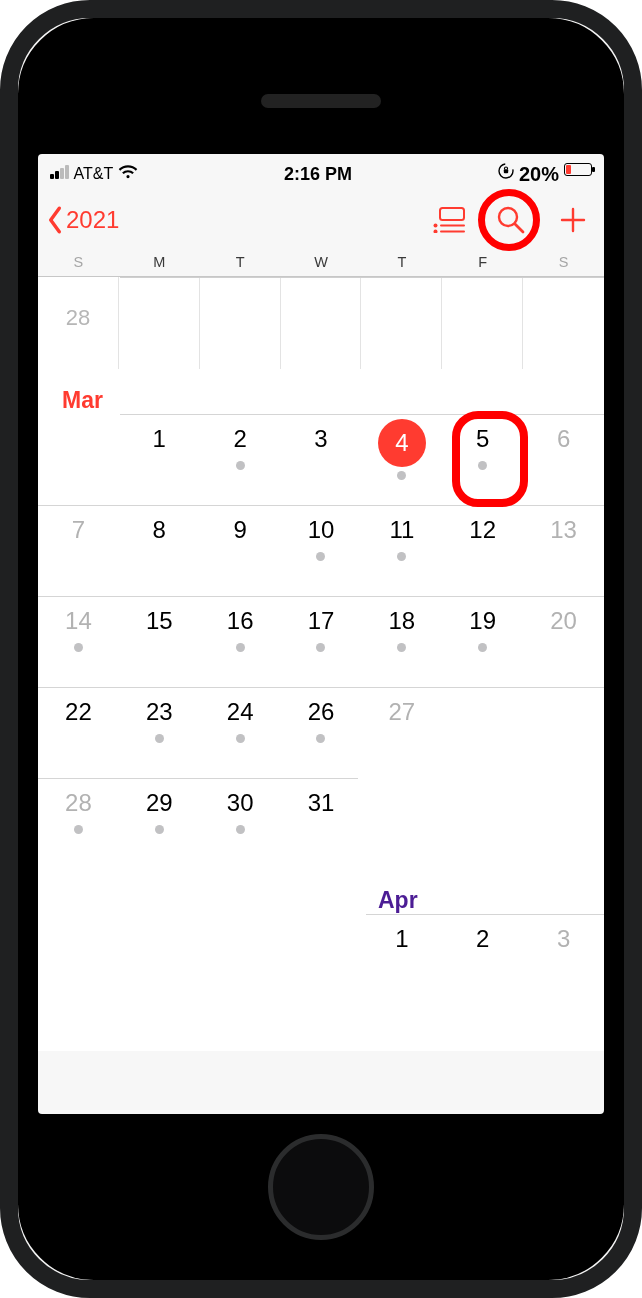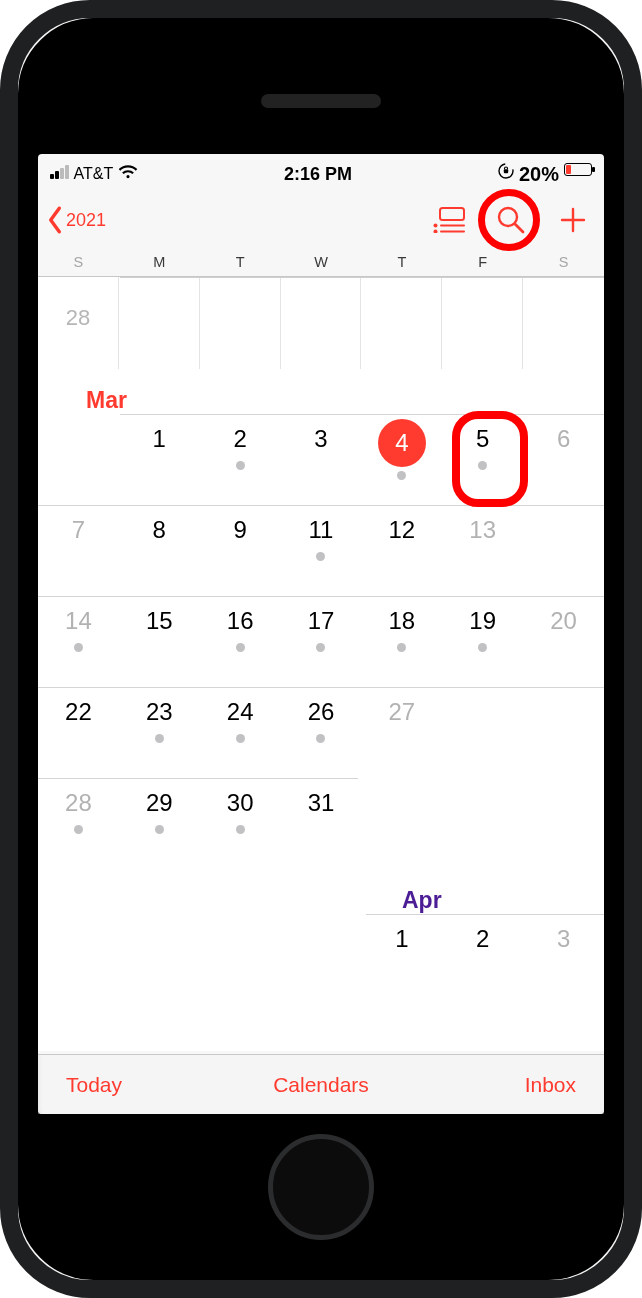--- a/index.html
+++ b/index.html
@@ -36,42 +36,42 @@
   .battery::after { content:""; position:absolute; right:-4px; top:3px; width:2.5px; height:5px; background:#000; border-radius:1px; }
   .battery-fill { position:absolute; left:1px; top:1px; bottom:1px; width:18%; background:#ff3b30; border-radius:1px; }
   .signal { display:flex; align-items:flex-end; gap:1.5px; }
   .signal span { width:3.5px; background:#000; border-radius:1px; }
   .signal span.empty { background:#bbb; }
   .signal span:nth-child(1){height:5px} .signal span:nth-child(2){height:8px} .signal span:nth-child(3){height:11px} .signal span:nth-child(4){height:14px}
   .wifi-icon svg, .lock-icon svg { display:block; }
 
   
   .navbar { height:58px; display:flex; align-items:center; justify-content:space-between; padding:0 14px 6px 6px; position:relative; }
-  .back { display:flex; align-items:center; color:#ff3b30; font-size:18px; gap:0px; font-weight:400; }
+  .back { display:flex; align-items:center; color:#ff3b30; font-size:24px; gap:0px; font-weight:400; }
   .back svg { width:22px; height:30px; }
   .nav-actions { display:flex; align-items:center; gap:28px; color:#ff3b30; position:relative; }
   .nav-actions .iconbtn { width:34px; height:34px; display:flex; align-items:center; justify-content:center; }
   .red-circle { position:absolute; border:7px solid #ff0000; border-radius:50%; pointer-events:none; }
   .red-round-rect { position:absolute; border:8px solid #ff0000; border-radius:26px; pointer-events:none; }
 
   
   .weekdays { display:grid; grid-template-columns: repeat(7, 1fr); text-align:center; font-size:14.5px; color:#3a3a3a; padding:2px 0 6px; border-bottom:1px solid #c7c7c7; }
   .weekdays span.weekend { color:#a6a6a6; }
 
   
   .cal-body { background:#fff; height: calc(100% - 40px - 58px - 28px - 60px); overflow:hidden; position:relative; }
 
   .prev-tail { display:grid; grid-template-columns: repeat(7,1fr); position:relative; }
   .prev-tail .cell { height:92px; border-right:1px solid #e3e3e3; }
   .prev-tail .cell:first-child { border-left:none; }
   .prev-tail .num { font-size:22px; color:#b6b6b6; padding-top:28px; text-align:center; }
   .prev-sep { position:absolute; left:0; right:0; top:0; height:1px; background:#cfcfcf; }
   .prev-sep.short { left:82px; }
 
-  .month-label { font-size:23px; font-weight:700; color:#ff3b30; padding:18px 0 0 24px;margin-left:24px; }
+  .month-label { font-size:23px; font-weight:700; color:#ff3b30; padding:18px 0 0 24px; }
   .month-label.black { color:#4c1d95; }
 
   .month-grid { display:grid; grid-template-columns: repeat(7,1fr); }
   .row-sep { grid-column:1/-1; height:1px; background:#d5d5d5; margin-left:0; }
   .row-sep.short-l { margin-left:82px; }
   .row-sep.short-r { margin-right:246px; }
   .ccell { height:90px; display:flex; flex-direction:column; align-items:center; padding-top:10px; position:relative; }
   .ccell .d { font-size:24px; color:#000; font-weight:400; }
   .ccell.weekend .d { color:#b2b2b2; }
   .ccell .dot { width:9px; height:9px; border-radius:50%; background:#c1c1c3; margin-top:8px; }
@@ -219,20 +219,24 @@
             <div class="ccell weekend">
               <span class="d">7</span>
             </div>
             <div class="ccell">
               <span class="d">8</span>
             </div>
             <div class="ccell">
               <span class="d">9</span>
             </div>
             <div class="ccell">
+              <span class="d">10</span>
+              <div class="dot"></div>
+            </div>
+            <div class="ccell">
               <span class="d">11</span>
               <div class="dot"></div>
             </div>
             <div class="ccell">
               <span class="d">12</span>
             </div>
             <div class="ccell weekend">
               <span class="d">13</span>
             </div>
             <div class="row-sep"></div>
@@ -317,23 +321,18 @@
               <span class="d">2</span>
             </div>
             <div class="ccell weekend">
               <span class="d">3</span>
             </div>
           </div>
 
         <div class="red-round-rect" style="left:414px; top:134px; width:76px; height:96px;"></div>
       </div>
 
-      <div class="toolbar">
-        <span>Today</span>
-        <span class="tb-center">Calendars</span>
-        <span>Inbox</span>
-      </div>
 
     </div>
 
     <div class="home"></div>
   </div>
 </div>
 
 </body></html>

